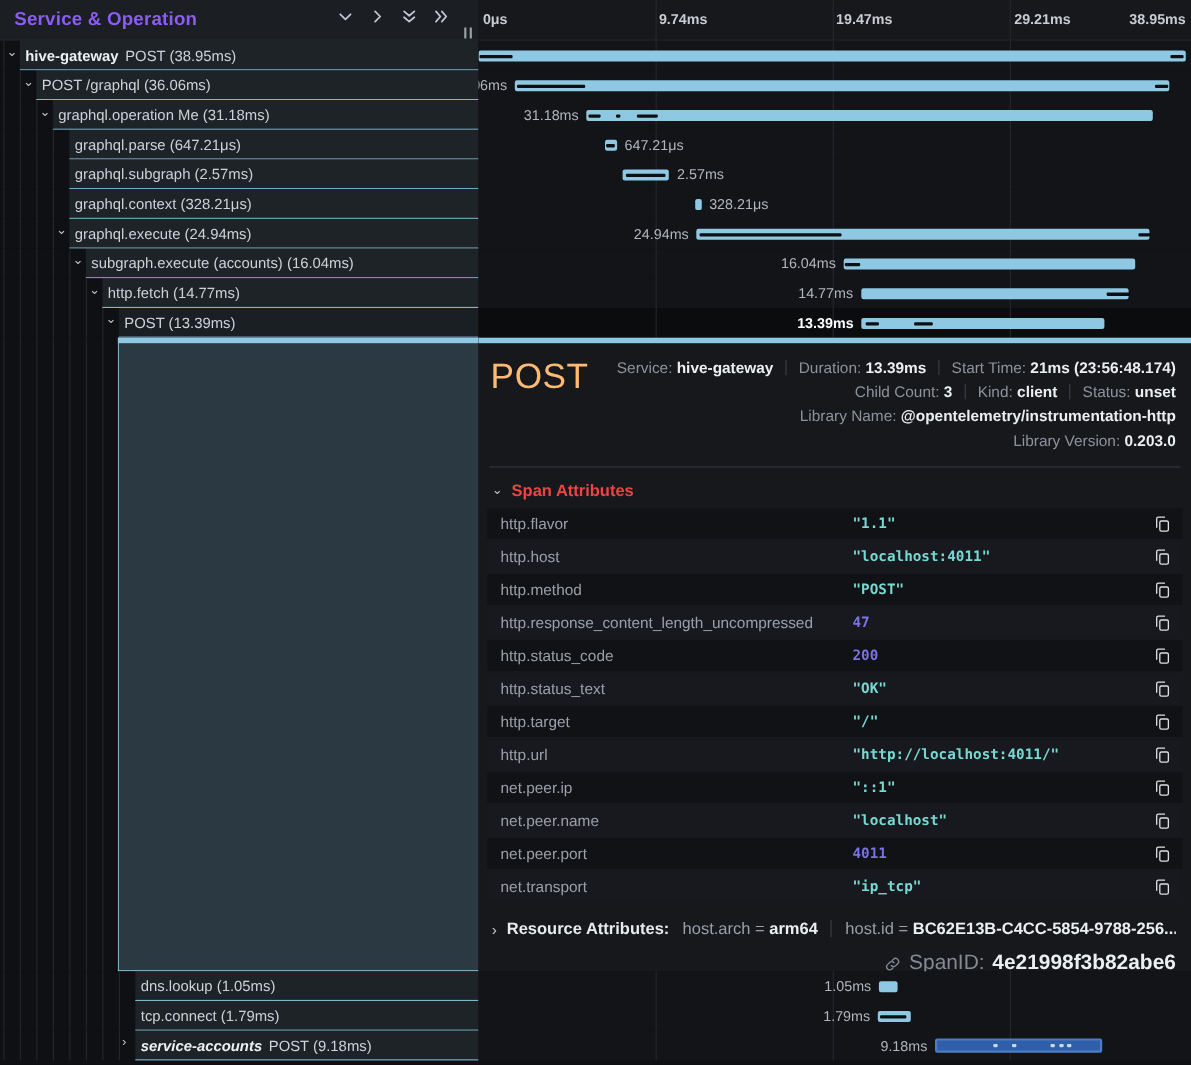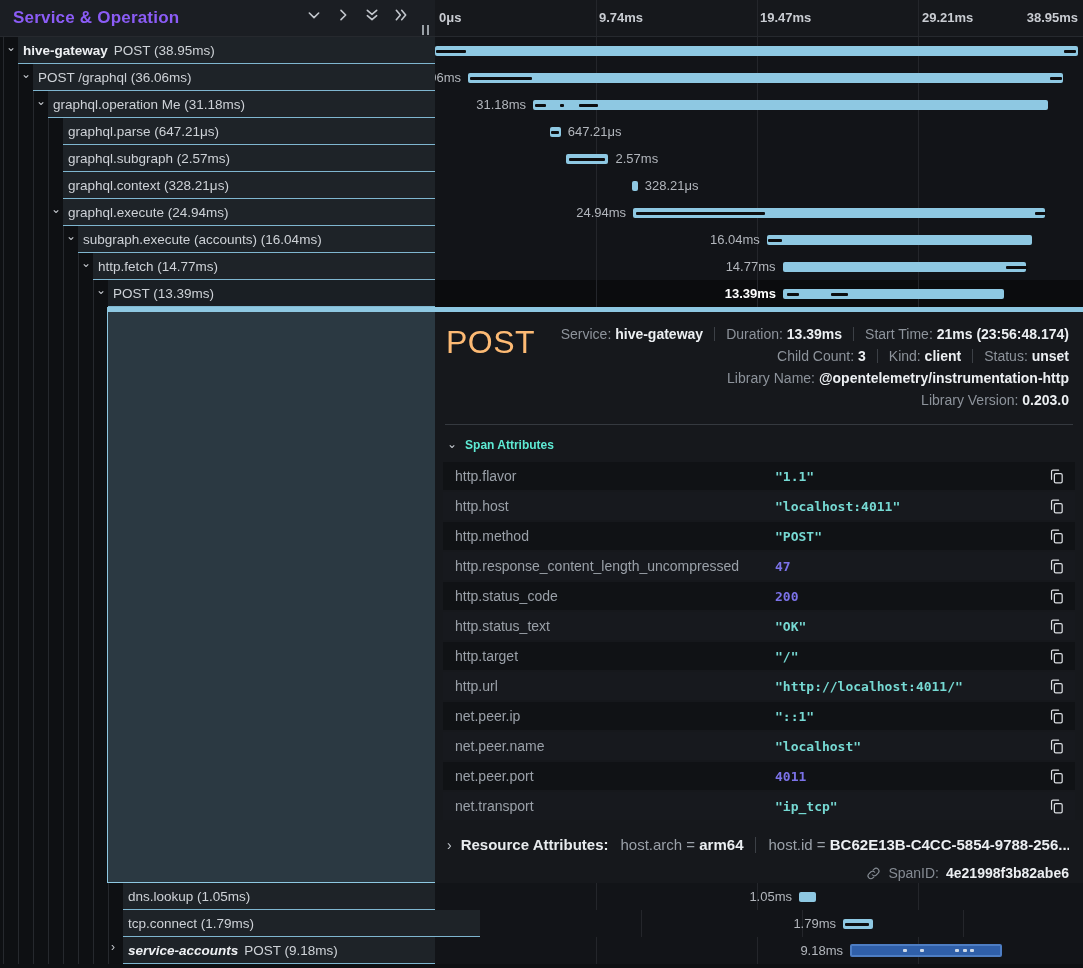--- a/index.html
+++ b/index.html
@@ -59,21 +59,21 @@
                   border-top:5px solid #8ec8e2; }
   .d-title { position:absolute; top:12px; left:11px; font-size:32px; font-weight:500;
              color:#fdba74; letter-spacing:.5px; }
   .d-info { position:absolute; top:11px; right:14px; text-align:right; }
   .d-line { height:22px; line-height:22px; font-size:14px; color:#8d939b; white-space:nowrap; }
   .d-line b { color:#eceff2; font-weight:700; }
   .d-sep { display:inline-block; width:1px; height:14px; background:#3c4046; margin:0 11px; vertical-align:-2px; }
   .d-hr { position:absolute; top:112px; left:10px; right:10px; border-top:1px solid #35393f; }
   .sa-hdr { position:absolute; top:126px; left:12px; display:flex; align-items:center; gap:8px; cursor:pointer; }
   .sa-hdr .chev { font-size:12px; color:#c3c7cd; margin-top:-3px; }
-  .sa-hdr .t { font-size:12px; font-weight:700; color:#5eead4; }
+  .sa-hdr .t { font-size:15px; font-weight:700; color:#ef4444; }
   .attr-table { position:absolute; top:150px; left:8px; width:632px; }
   .attr-row { position:relative; height:28px; margin-bottom:2px; display:flex; align-items:center;
               padding-left:12px;text-align:right; }
   .attr-row.odd { background:#101215; }
   .attr-row.even { background:#17191e; }
   .attr-key { font-size:14px; color:#9aa0a8; }
   .attr-val { position:absolute; left:332px; font-family:"DejaVu Sans Mono", monospace;
               font-size:13px; font-weight:700; }
   .attr-val.string { color:#76d9d3; }
   .attr-val.number { color:#7b72e8; }
@@ -81,21 +81,21 @@
   .copy-btn svg { width:17px; height:17px; stroke:#dde0e4; stroke-width:1.7; fill:none;
                   stroke-linecap:round; stroke-linejoin:round; }
   .res-line { position:absolute; top:524px; left:12px; right:14px; display:flex; align-items:center;
               font-size:15px; white-space:nowrap; overflow:hidden; cursor:pointer; }
   .res-line .chev { font-size:14px; color:#c3c7cd; margin-right:9px; }
   .res-line .t { font-weight:700; color:#e8ebee; margin-right:12px; }
   .res-item { color:#9aa0a8; }
   .res-item b { color:#eceff2; font-weight:700; }
   .res-div { display:inline-block; width:1px; height:16px; background:#3c4046; margin:0 12px; vertical-align:-3px; }
   .spanid { position:absolute; top:553px; right:14px; display:flex; align-items:center; gap:7px;
-            font-size:14px; color:#858b93; }
+            font-size:19px; color:#858b93; }
   .spanid b { color:#eceff2; font-weight:700; }
   .spanid svg { width:15px; height:15px; stroke:#858b93; stroke-width:1.8; fill:none; stroke-linecap:round; }
 </style>
 </head>
 <body>
 
 <div class="app">
 
   <div class="hdr">
     <div class="hdr-left">
@@ -480,21 +480,21 @@
         <div class="guides" style="width: 123px;">
           <i class="gline" style="left: 3px;"></i>
           <i class="gline" style="left: 18px;"></i>
           <i class="gline" style="left: 33px;"></i>
           <i class="gline" style="left: 48px;"></i>
           <i class="gline" style="left: 63px;"></i>
           <i class="gline" style="left: 78px;"></i>
           <i class="gline" style="left: 93px;"></i>
           <i class="gline" style="left: 108px;"></i>
         </div>
-        <div class="block" style="width: 357px;">
+        <div class="block" style="width: 312px;">
           <span>tcp.connect (1.79ms)</span>
         </div>
         <div class="tcell">
           <div class="bar" style="left: 363.018px; width: 29.5499px;">
             <i class="mark" style="left: 1.81592px; width: 23.9371px;"></i>
           </div>
           <span class="blabel" style="right: 291.982px;">1.79ms</span>
         </div>
       </div>
       <div class="row">

